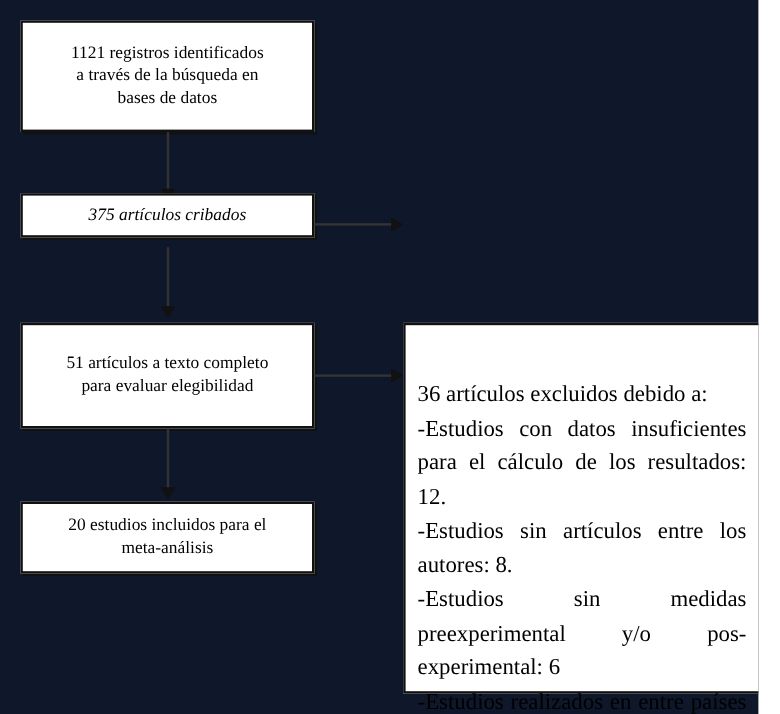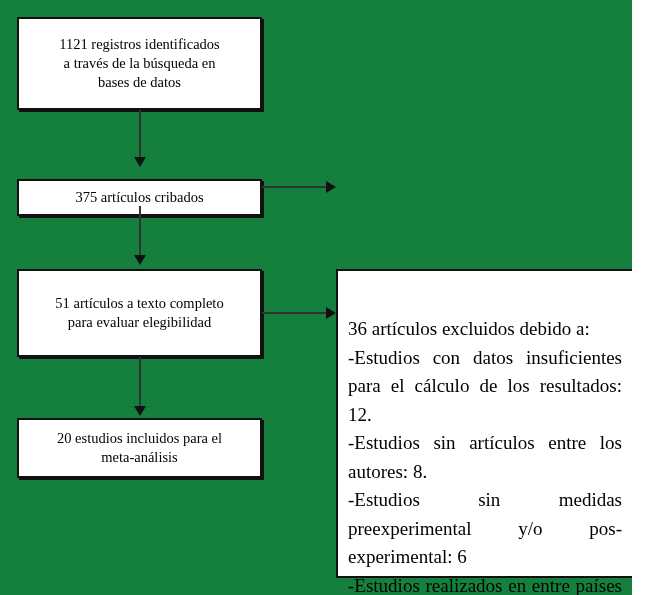--- a/index.html
+++ b/index.html
@@ -4,21 +4,21 @@
 <style>
   html, body {
     margin: 0;
     padding: 0;
     background: #ffffff;
   }
   #diagram-root {
     position: relative;
     width: 632px;
     height: 595px;
-    background: #15803d;
+    background: #0f172a;
     font-family: "Liberation Serif", "DejaVu Serif", serif;
     color: #000000;
     overflow: hidden;
   }
   .node-box {
     position: absolute;
     box-sizing: border-box;
     background: #ffffff;
     border: 2px solid #111111;
     display: flex;
@@ -92,21 +92,21 @@
 
   <div class="node-box shadowed" style="left:17px; top:17px; width:245px; height:93px;">
     <div class="node-text">1121 registros identificados
 a través de la búsqueda en
 bases de datos</div>
   </div>
 
   <div class="connector-v" style="left:139px; top:110px; height:49px;"></div>
   <div class="arrow-down" style="left:134px; top:157px;"></div>
 
-  <div class="node-box shadowed" style="left:17px; top:179px; width:245px; height:37px;">
+  <div class="node-box shadowed" style="left:17px; top:161px; width:245px; height:37px;font-style:italic;">
     <div class="node-text">375 artículos cribados</div>
   </div>
 
   <div class="connector-h" style="left:262px; top:186px; width:66px;"></div>
   <div class="arrow-right" style="left:326px; top:181px;"></div>
 
 
   <div class="connector-v" style="left:139px; top:206px; height:51px;"></div>
   <div class="arrow-down" style="left:134px; top:255px;"></div>
 

